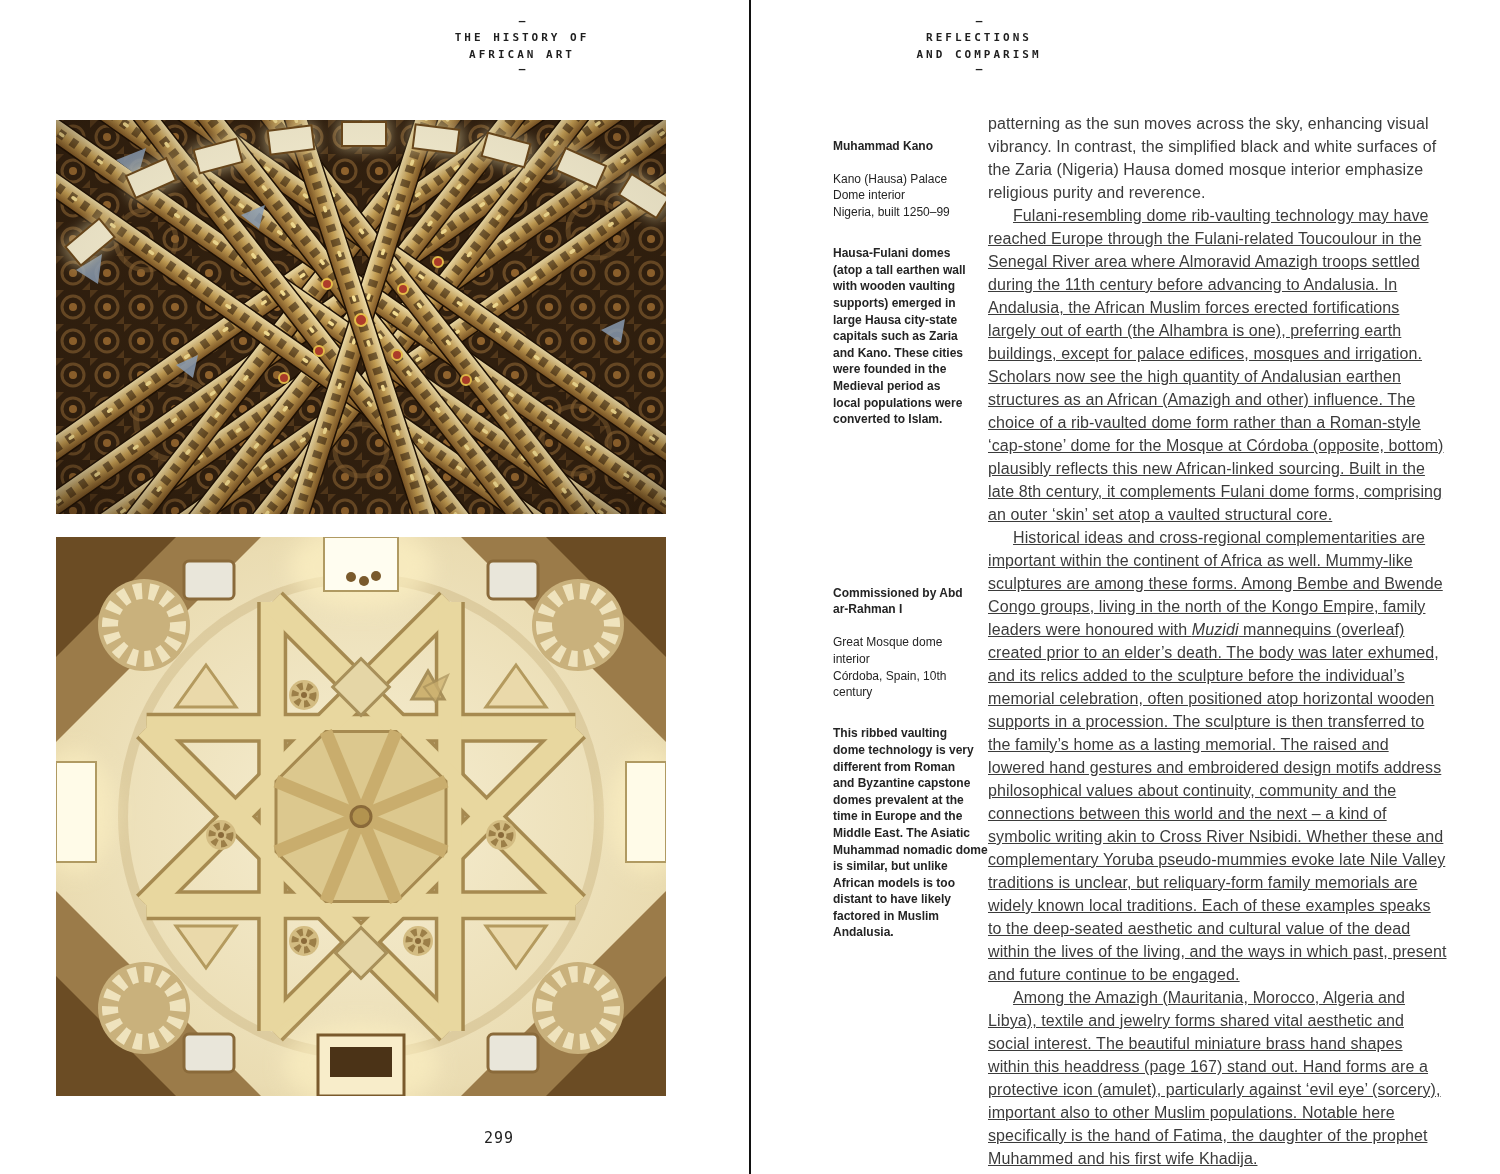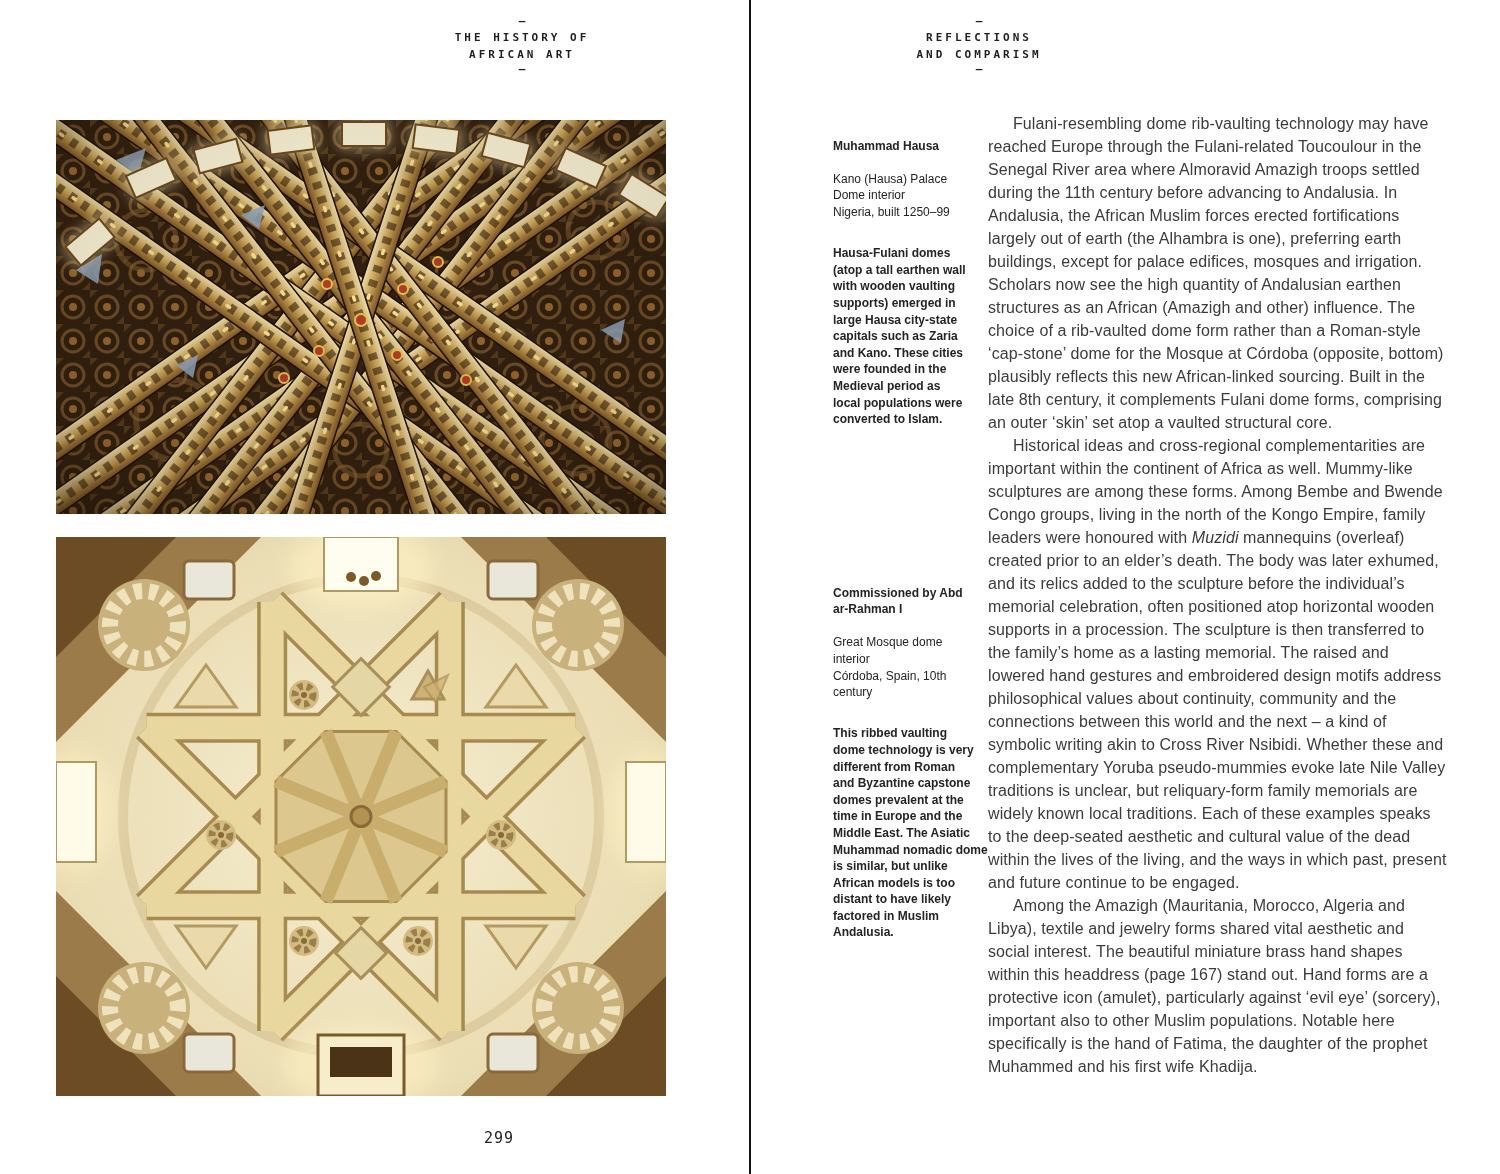--- a/index.html
+++ b/index.html
@@ -30,21 +30,21 @@
   .caption-1 { top:121px; }
   .caption-2 { top:568px; }
   .cap-bold { font-weight:bold; }
   .cap-note { margin-top:8px; font-weight:bold; }
 
   .body-text {
     position:absolute; left:988px; top:112px; width:460px;
     font-size:16px; line-height:23px; color:#3b3b3b; letter-spacing:0.1px;
   }
   .body-text p { margin:0; }
-  .body-text p.indent { text-indent:25px; }
+  .body-text p.indent { text-indent:25px;text-decoration:underline; }
   .body-text em { font-style:italic; }
 
   .folio {
     position:absolute; top:1129px; width:80px; text-align:center;
     font-family:"DejaVu Sans Mono", monospace; font-size:15px; color:#1f1f1f; letter-spacing:1px;
   }
   .folio-left  { left:459px; }
   .folio-right { left:963px;margin-top:46px; }
 </style>
 </head>
@@ -256,21 +256,21 @@
       <rect x="274" y="510" width="62" height="30" fill="#4b3317"></rect>
 
       <ellipse cx="18" cy="275" rx="40" ry="62" fill="#fff3c4" opacity="0.55" filter="url(#cglow)"></ellipse>
       <rect x="0" y="225" width="40" height="100" fill="#fffbe8" stroke="#b09a62" stroke-width="2"></rect>
       <ellipse cx="592" cy="275" rx="40" ry="62" fill="#fff3c4" opacity="0.55" filter="url(#cglow)"></ellipse>
       <rect x="570" y="225" width="40" height="100" fill="#fffbe8" stroke="#b09a62" stroke-width="2"></rect>
     </svg>
   </div>
 
   <div class="caption caption-1">
-    <div class="cap-bold">Muhammad Hausa</div>
+    <div class="cap-bold">Muhammad Kano</div>
     <div class="cap-reg">Kano (Hausa) Palace
 Dome interior
 Nigeria, built 1250–99</div>
     <div class="cap-note">Hausa-Fulani domes
 (atop a tall earthen wall
 with wooden vaulting
 supports) emerged in
 large Hausa city-state
 capitals such as Zaria
 and Kano. These cities
@@ -296,20 +296,21 @@
 Middle East. The Asiatic
 Muhammad nomadic dome
 is similar, but unlike
 African models is too
 distant to have likely
 factored in Muslim
 Andalusia.</div>
   </div>
 
   <div class="body-text">
+    <p>patterning as the sun moves across the sky, enhancing visual vibrancy. In contrast, the simplified black and white surfaces of the Zaria (Nigeria) Hausa domed mosque interior emphasize religious purity and reverence.</p>
     <p class="indent">Fulani-resembling dome rib-vaulting technology may have reached Europe through the Fulani-related Toucoulour in the Senegal River area where Almoravid Amazigh troops settled during the 11th century before advancing to Andalusia. In Andalusia, the African Muslim forces erected fortifications largely out of earth (the Alhambra is one), preferring earth buildings, except for palace edifices, mosques and irrigation. Scholars now see the high quantity of Andalusian earthen structures as an African (Amazigh and other) influence. The choice of a rib-vaulted dome form rather than a Roman-style ‘cap-stone’ dome for the Mosque at Córdoba (opposite, bottom) plausibly reflects this new African-linked sourcing. Built in the late 8th century, it complements Fulani dome forms, comprising an outer ‘skin’ set atop a vaulted structural core.</p>
     <p class="indent"><span>Historical ideas and cross-regional complementarities are important within the continent of Africa as well. Mummy-like sculptures are among these forms. Among Bembe and Bwende Congo groups, living in the north of the Kongo Empire, family leaders were honoured with </span><em>Muzidi</em><span> mannequins (overleaf) created prior to an elder’s death. The body was later exhumed, and its relics added to the sculpture before the individual’s memorial celebration, often positioned atop horizontal wooden supports in a procession. The sculpture is then transferred to the family’s home as a lasting memorial. The raised and lowered hand gestures and embroidered design motifs address philosophical values about continuity, community and the connections between this world and the next – a kind of symbolic writing akin to Cross River Nsibidi. Whether these and complementary Yoruba pseudo-mummies evoke late Nile Valley traditions is unclear, but reliquary-form family memorials are widely known local traditions. Each of these examples speaks to the deep-seated aesthetic and cultural value of the dead within the lives of the living, and the ways in which past, present and future continue to be engaged.</span></p>
     <p class="indent">Among the Amazigh (Mauritania, Morocco, Algeria and Libya), textile and jewelry forms shared vital aesthetic and social interest. The beautiful miniature brass hand shapes within this headdress (page 167) stand out. Hand forms are a protective icon (amulet), particularly against ‘evil eye’ (sorcery), important also to other Muslim populations. Notable here specifically is the hand of Fatima, the daughter of the prophet Muhammed and his first wife Khadija.</p>
   </div>
 
   <div class="folio folio-left">299</div>
   <div class="folio folio-right">165</div>
 
 </div>
 

